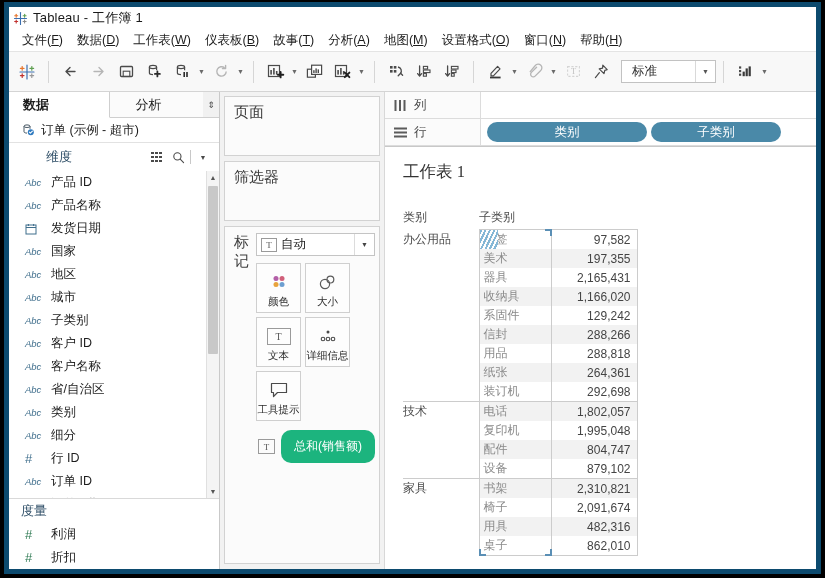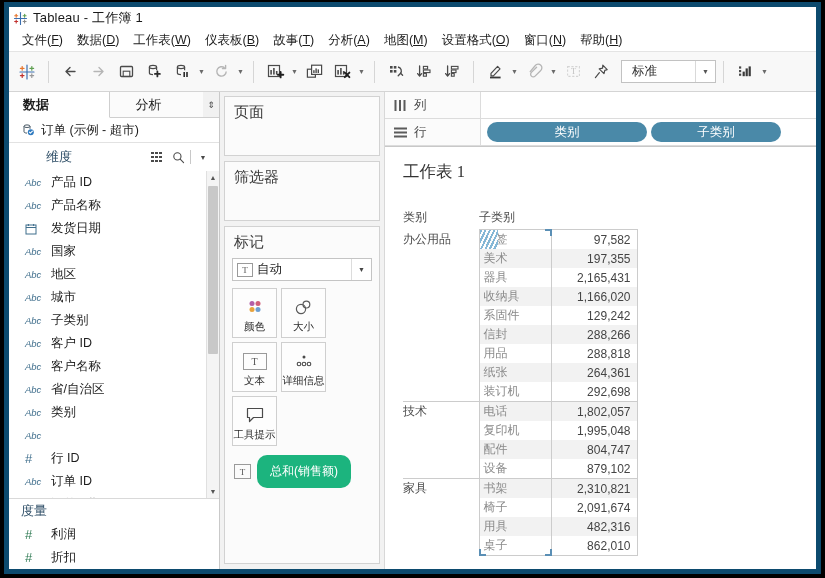--- a/index.html
+++ b/index.html
@@ -272,21 +272,21 @@
   .card-title {
     font-size: 15px;
     color: #3c3c3c;
     padding: 6px 0 0 9px;
   }
   .card.pages { height: 60px; }
   .card.filters { height: 60px; }
   .card.marks {
     flex: 1 1 auto;
     display: flex;
-    flex-direction: column;
+    flex-direction: row;
     min-height: 0;
     background: #fbfbfb;
   }
   .marks-body { padding: 6px 7px 0 7px; }
   .mark-type {
     height: 23px;
     border: 1px solid #c4c4c4;
     background: #fff;
     display: flex;
     align-items: center;
@@ -806,20 +806,21 @@
           <div class="field-row">
               <span class="ficon">Abc</span>
               <span class="fname">省/自治区</span>
             </div>
           <div class="field-row">
               <span class="ficon">Abc</span>
               <span class="fname">类别</span>
             </div>
           <div class="field-row">
               <span class="ficon">Abc</span>
+              <span class="fname">细分</span>
             </div>
           <div class="field-row">
               <span class="ficon num">#</span>
               <span class="fname">行 ID</span>
             </div>
           <div class="field-row">
               <span class="ficon">Abc</span>
               <span class="fname">订单 ID</span>
             </div>
           <div class="field-row">

